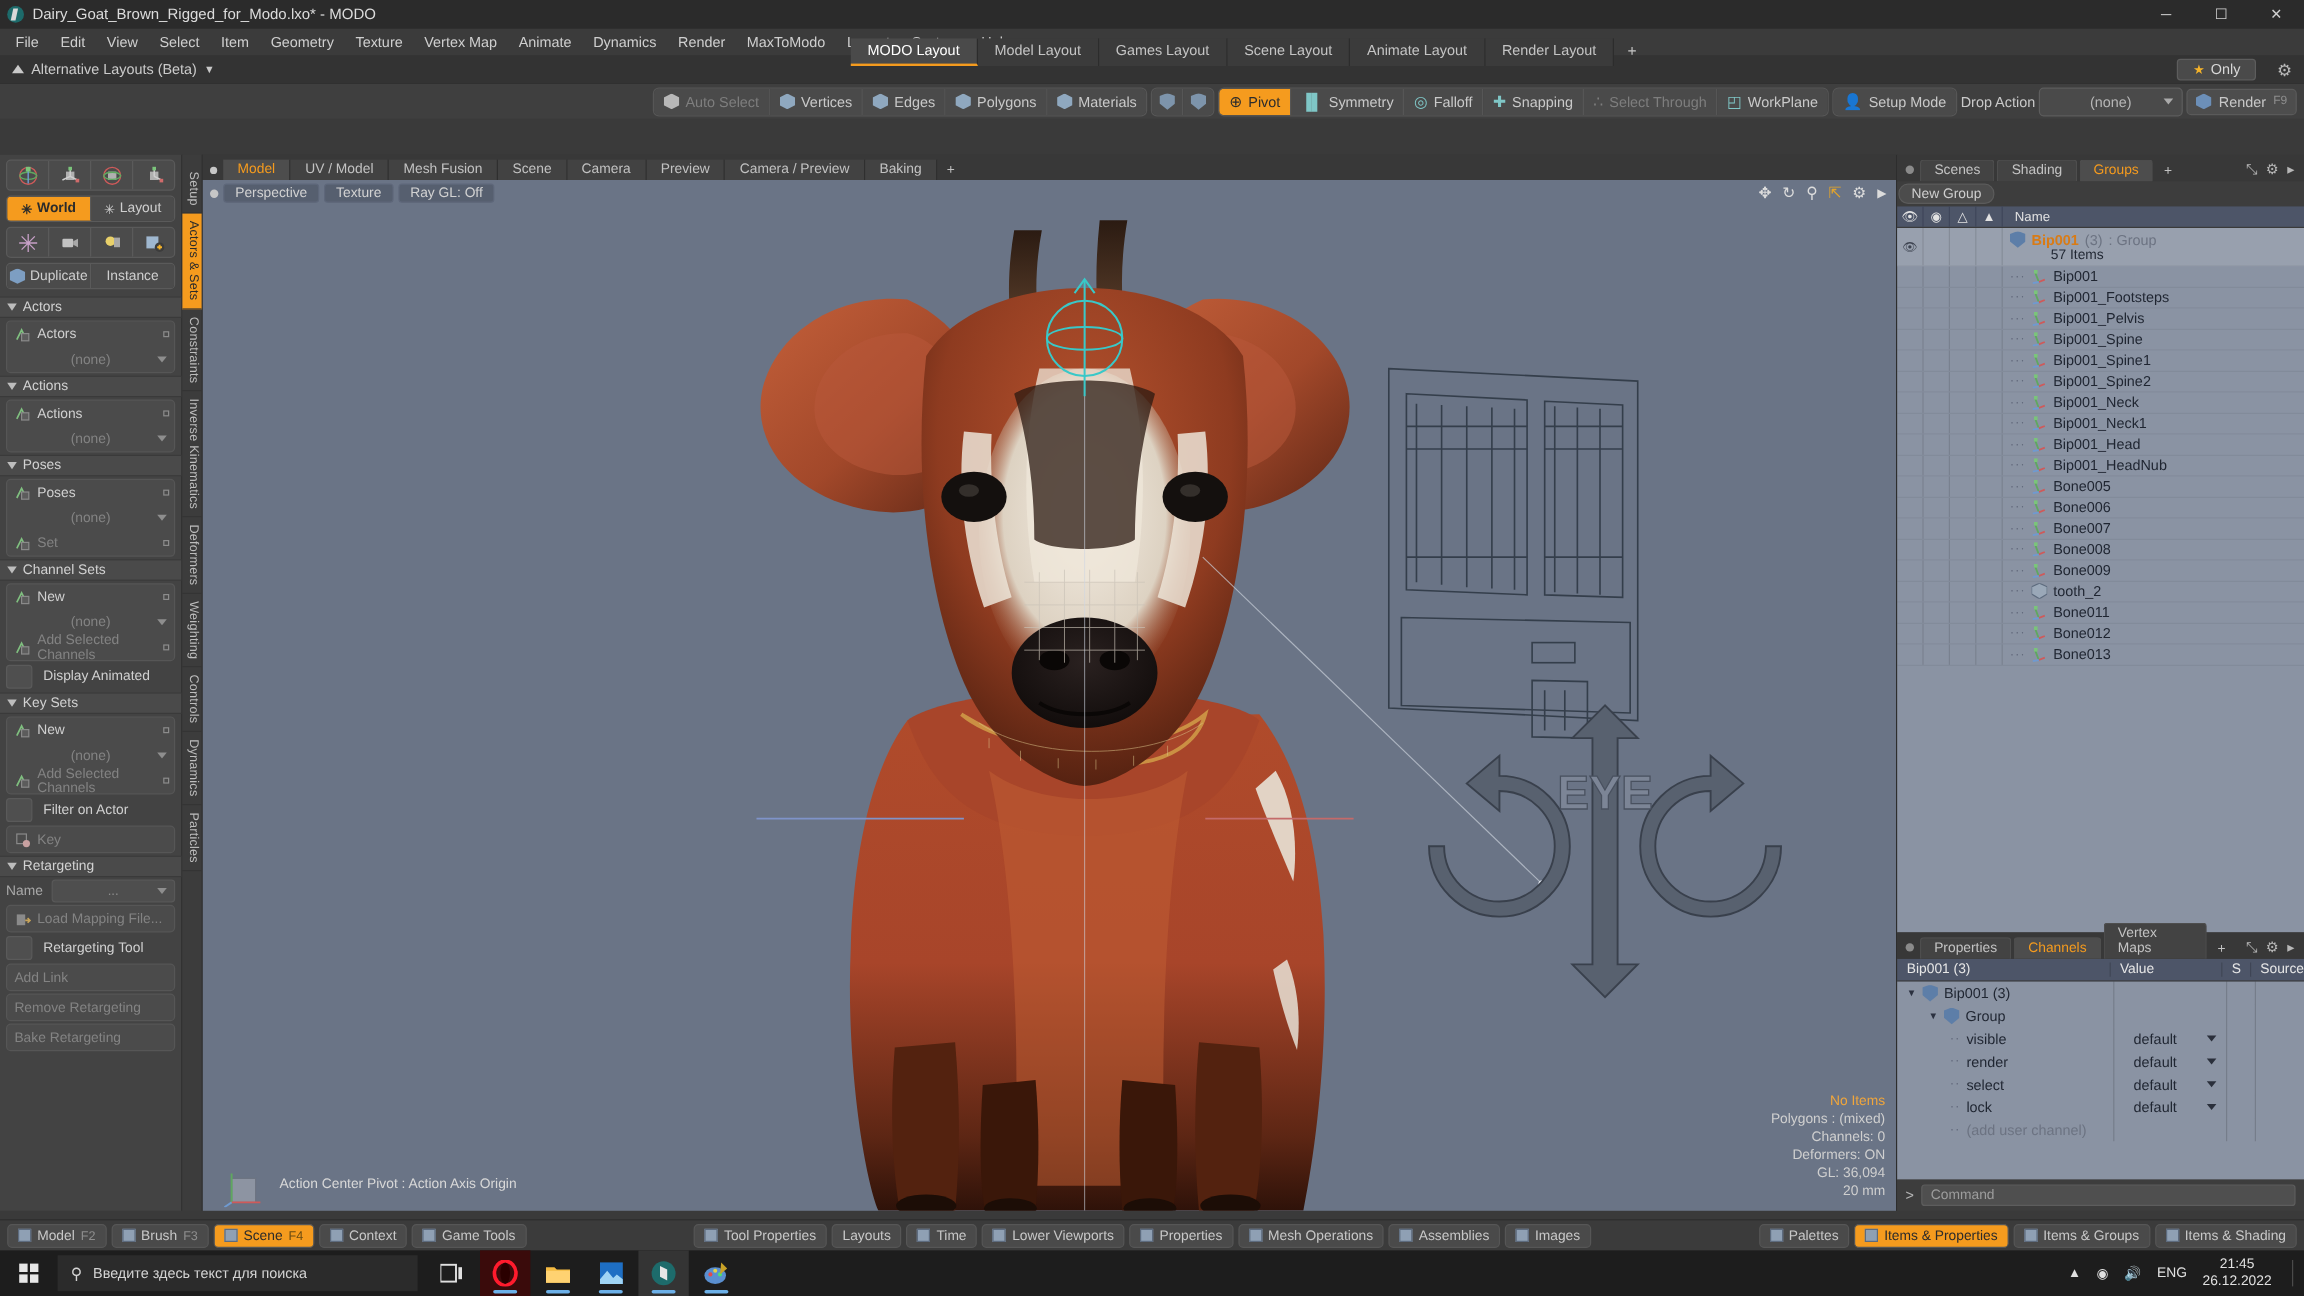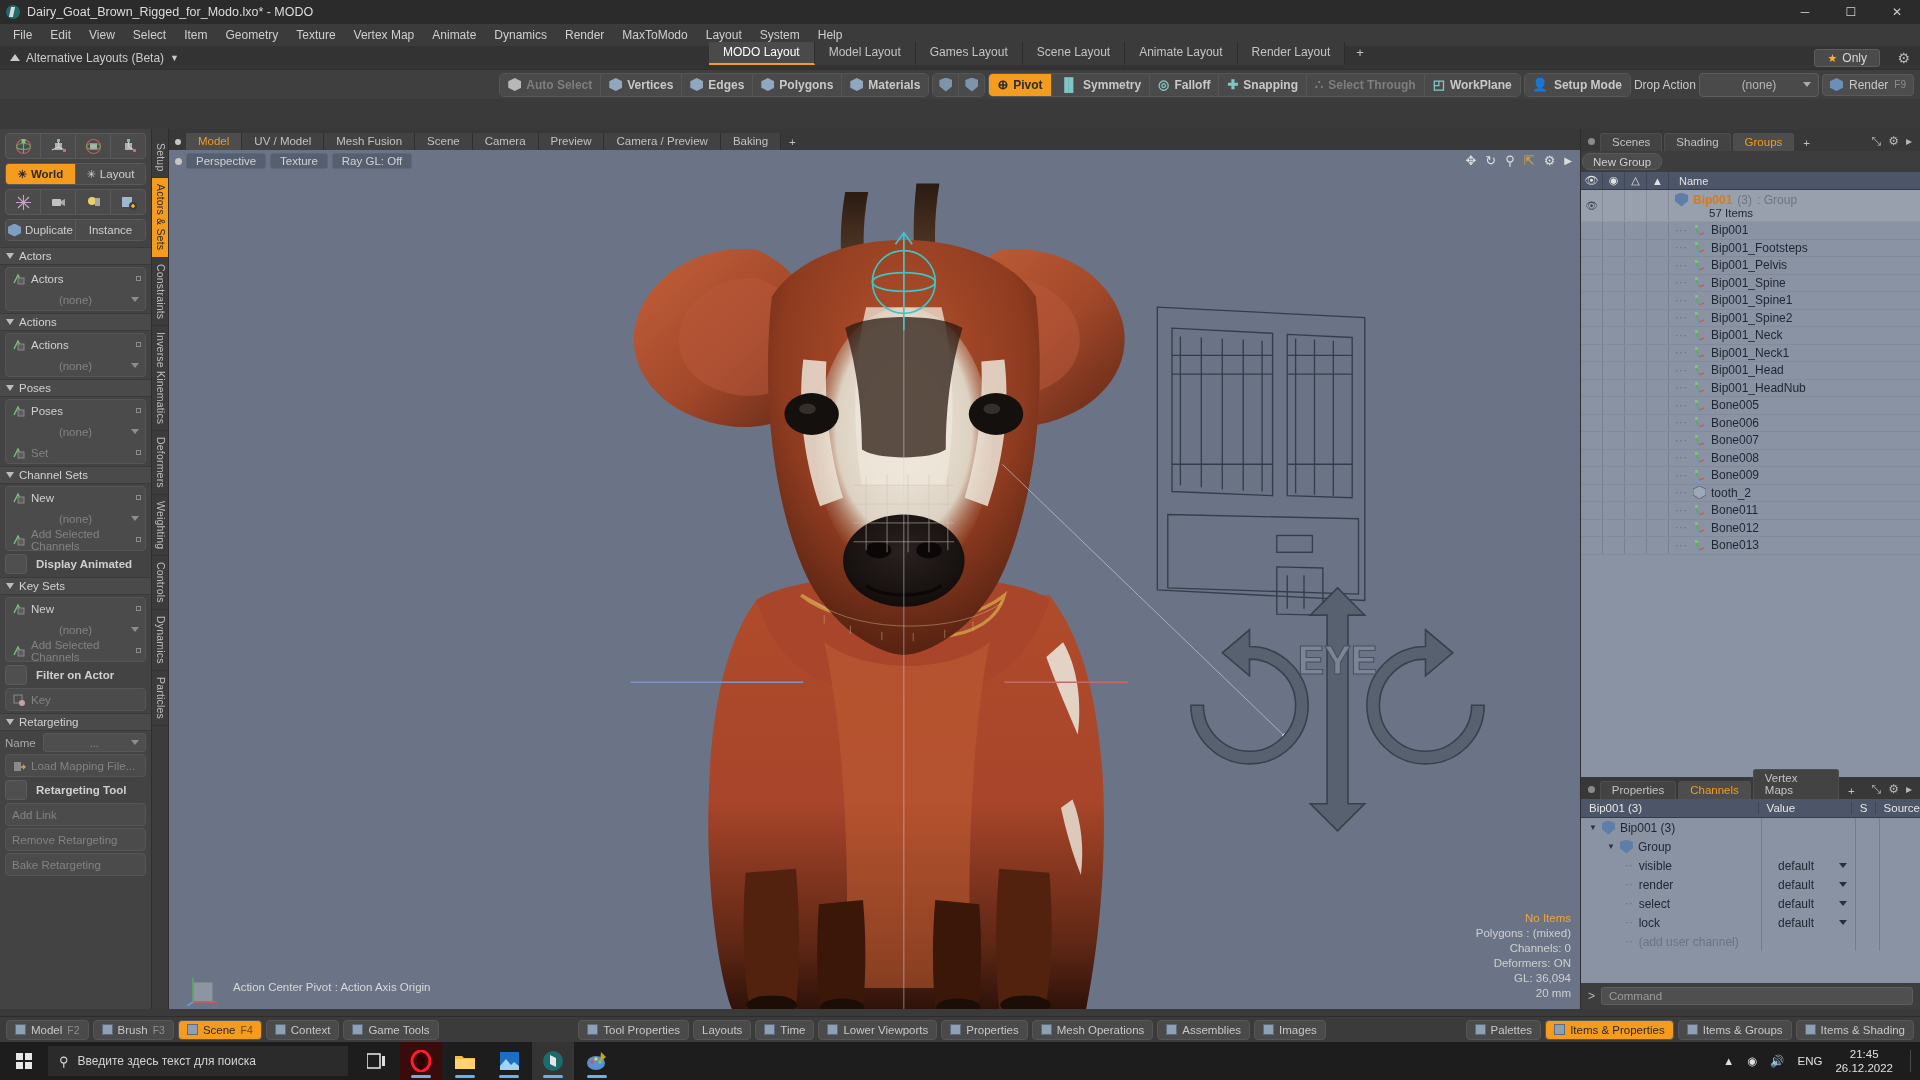--- a/index.html
+++ b/index.html
@@ -31,40 +31,40 @@
     padding-left:4px; }
   #menubar .mi { padding:0 9px; font-size:12px; color:#cfcfcf; line-height:22px; }
 
   
   #layoutrow { height:23px; background:#333; display:flex; align-items:flex-end;
     position:relative; }
   #altlayout { display:flex; align-items:center; gap:6px; padding-left:10px;
     font-size:12px; color:#cbcbcb; height:23px; }
   #altlayout .arrowup { width:0;height:0;border-left:5px solid transparent;
     border-right:5px solid transparent;border-bottom:7px solid #c9c9c9; }
-  #layouttabs { position:absolute; left:709px; bottom:4px; display:flex; }
+  #layouttabs { position:absolute; left:709px; bottom:14px; display:flex; }
   #layouttabs .lt { padding:3px 14px 4px; font-size:12px; color:#c4c4c4;
     background:#3b3b3b; border-right:1px solid #2c2c2c; }
   #layouttabs .lt.sel { background:#4a4a4a; color:#ffffff;
     border-bottom:2px solid #f59b1e; }
   #layouttabs .plus { padding:3px 11px 4px; color:#c4c4c4; font-size:13px; }
   #onlybox { position:absolute; right:40px; bottom:2px; display:flex;
     align-items:center; gap:5px; background:#4a4a4a; border:1px solid #5d5d5d;
     border-radius:3px; padding:1px 12px; font-size:12px; color:#d8d8d8;}
   #onlybox .star { color:#f5b32a; font-size:11px; }
   #gearTop { position:absolute; right:10px; bottom:3px; color:#b9b9b9; font-size:14px;}
 
   
   #toolbar { height:30px; background:#3f3f3f; display:flex; align-items:center;
     gap:3px; padding:0 6px; border-top:1px solid #303030;}
   #toolbar .grp { display:flex; align-items:center; border:1px solid #565656;
     border-radius:5px; overflow:hidden; height:24px; }
   #toolbar .grp > .tb { display:flex; align-items:center; gap:5px; padding:0 8px;
     height:100%; color:#c9c9c9; font-size:12px; border-right:1px solid #565656;
-    background:#4a4a4a; white-space:nowrap;font-weight:bold;}
+    background:#4a4a4a; white-space:nowrap;}
   #toolbar .grp > .tb:last-child { border-right:none; }
   #toolbar .grp > .tb.dim { color:#7e7e7e; }
   #toolbar .grp > .tb.on { background:#f59b1e; color:#2c2c2c; }
   .cube { width:13px; height:13px; background:#8fa8bf;
     clip-path:polygon(50% 0,100% 25%,100% 75%,50% 100%,0 75%,0 25%); }
   .cube.g { background:#b8b8b8; }
   .shield { width:13px; height:14px; background:#8fa8bf;
     clip-path:polygon(50% 0,100% 18%,100% 62%,50% 100%,0 62%,0 18%); }
   #dropsel { display:flex; align-items:center; justify-content:center;
     width:120px; height:24px; background:#4a4a4a; border:1px solid #5d5d5d;
@@ -102,21 +102,21 @@
     background:#4b4b4b; overflow:hidden; }
   .frow { display:flex; align-items:center; gap:5px; height:21px; padding:0 6px;
     font-size:11.5px; color:#d0d0d0; position:relative;}
   .frow.dim { color:#838383; }
   .frow.center { justify-content:center; }
   .frow .cv { position:absolute; right:6px; border-left:4px solid transparent;
     border-right:4px solid transparent; border-top:5px solid #8e8e8e;}
   .frow .sq { position:absolute; right:4px; width:5px; height:5px;
     border:1px solid #8c8c8c; }
   .chkrow { display:flex; align-items:center; gap:9px; margin:3px 5px;
-    font-size:11.5px; color:#d0d0d0;font-weight:bold; }
+    font-size:11.5px; color:#d0d0d0; }
   .chkbox { width:22px; height:20px; border:1px solid #5a5a5a; border-radius:3px;
     background:#4f4f4f; }
   .namerow { display:flex; align-items:center; gap:7px; margin:2px 5px;
     font-size:11.5px; color:#a9a9a9; }
   .namefield { flex:1; height:19px; background:#4e4e4e; border:1px solid #585858;
     border-radius:3px; position:relative; color:#8d8d8d; font-size:11px;
     display:flex; align-items:center; justify-content:center;}
   .namefield .cv { position:absolute; right:6px; border-left:4px solid transparent;
     border-right:4px solid transparent; border-top:5px solid #8e8e8e;}
   .gicon { width:14px; height:14px; flex:none; }

